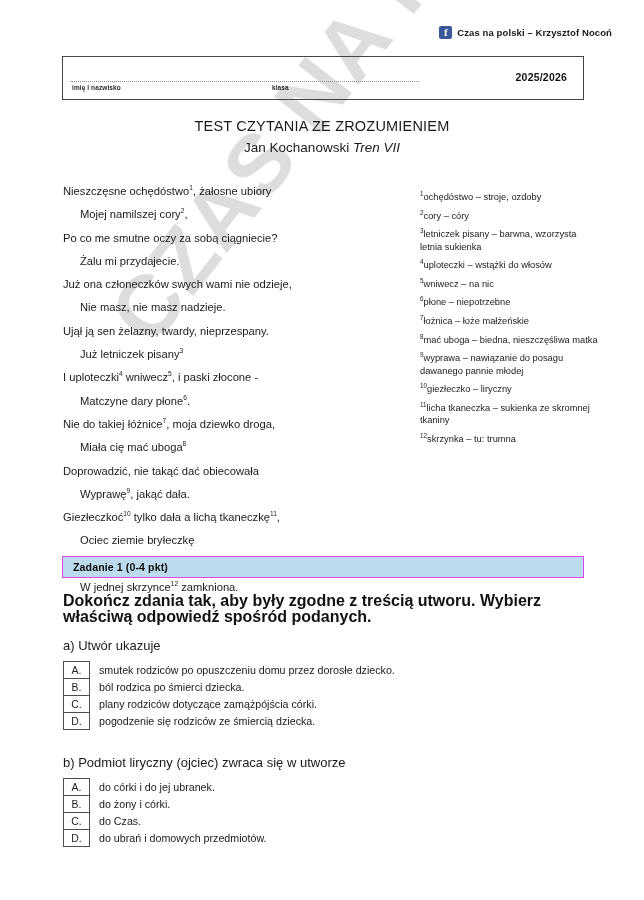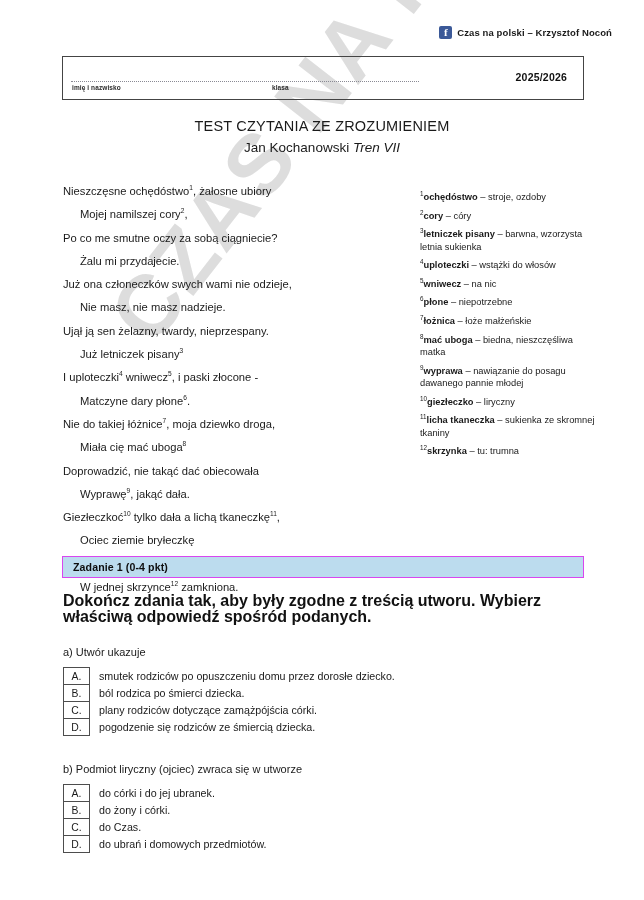--- a/index.html
+++ b/index.html
@@ -173,21 +173,21 @@
     font-size: 9.3px;
     line-height: 12.4px;
     color: #1a1a1a;
     margin-bottom: 6.2px;
   }
   .fnote sup {
     font-size: 6.3px;
     vertical-align: super;
     line-height: 0;
   }
-  .fnote b { font-weight: 700; }
+  .fnote b { font-weight: 400; }
 
   
   .task-bar {
     position: absolute;
     left: 62px;
     top: 556px;
     width: 522px;
     height: 22px;
     box-sizing: border-box;
     background: #bcdcee;
@@ -213,25 +213,24 @@
     line-height: 15.5px;
     color: #111111;
   }
 
   
   .qgroup { position: absolute; left: 63px; width: 460px; }
   .qgroup.a { top: 639px; }
   .qgroup.b { top: 756px; }
 
   .qstem {
-    font-size: 11px;
+    font-size: 13px;
     line-height: 14px;
     color: #1a1a1a;
     margin-bottom: 8px;
-    margin-top: 6px;
   }
 
   .answers { border-collapse: collapse; }
   .answers tr { height: 0; }
   .ans-letter {
     width: 26px;
     height: 17px;
     box-sizing: border-box;
     border: 1px solid #4d4d4d;
     text-align: center;

